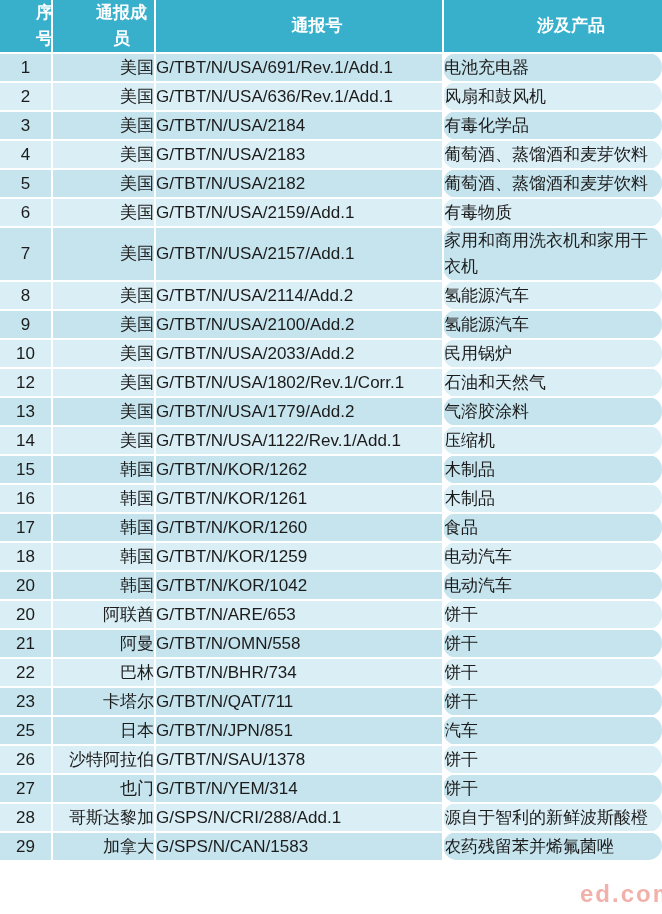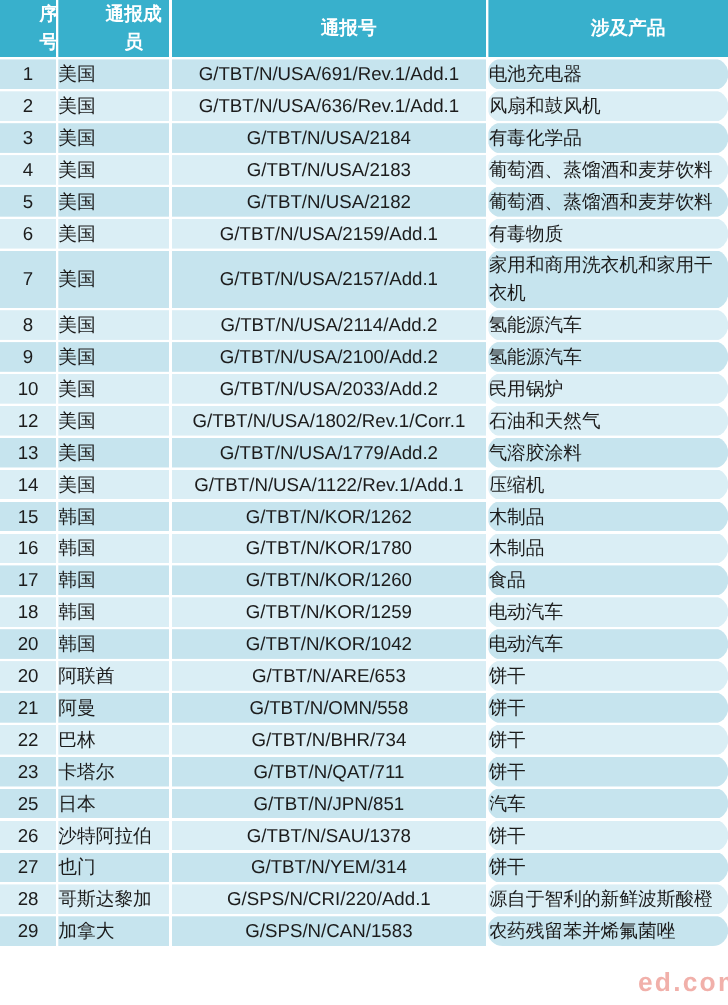--- a/index.html
+++ b/index.html
@@ -35,22 +35,22 @@
     background: #38b0cc;
     color: #ffffff;
     font-weight: bold;
     text-align: center;
     padding-left: 36px;
   }
   table.notif td { height: 27px; }
   tr.odd  td { background: #c6e4ee; }
   tr.even td { background: #daeef5; }
   td.c-index  { text-align: center; }
-  td.c-member { text-align: left; }
-  td.c-notification { text-align: center; padding-left: 7px; }
+  td.c-member { text-align: right; }
+  td.c-notification { text-align: left; padding-left: 7px; }
   td.c-product      { text-align: left; padding-left: 7px; border-radius: 14px; }
   #watermark {
     position: absolute;
     right: -14px;
     bottom: 6px;
     font-size: 24px;
     font-weight: bold;
     letter-spacing: 2px;
     color: rgba(232, 128, 118, 0.62);
     pointer-events: none;
@@ -157,21 +157,21 @@
         </tr>
         <tr class="odd">
           <td class="c-index">15</td>
           <td class="c-member">韩国</td>
           <td class="c-notification">G/TBT/N/KOR/1262</td>
           <td class="c-product">木制品</td>
         </tr>
         <tr class="even">
           <td class="c-index">16</td>
           <td class="c-member">韩国</td>
-          <td class="c-notification">G/TBT/N/KOR/1780</td>
+          <td class="c-notification">G/TBT/N/KOR/1261</td>
           <td class="c-product">木制品</td>
         </tr>
         <tr class="odd">
           <td class="c-index">17</td>
           <td class="c-member">韩国</td>
           <td class="c-notification">G/TBT/N/KOR/1260</td>
           <td class="c-product">食品</td>
         </tr>
         <tr class="even">
           <td class="c-index">18</td>
@@ -223,21 +223,21 @@
         </tr>
         <tr class="odd">
           <td class="c-index">27</td>
           <td class="c-member">也门</td>
           <td class="c-notification">G/TBT/N/YEM/314</td>
           <td class="c-product">饼干</td>
         </tr>
         <tr class="even">
           <td class="c-index">28</td>
           <td class="c-member">哥斯达黎加</td>
-          <td class="c-notification">G/SPS/N/CRI/220/Add.1</td>
+          <td class="c-notification">G/SPS/N/CRI/288/Add.1</td>
           <td class="c-product">源自于智利的新鲜波斯酸橙</td>
         </tr>
         <tr class="odd">
           <td class="c-index">29</td>
           <td class="c-member">加拿大</td>
           <td class="c-notification">G/SPS/N/CAN/1583</td>
           <td class="c-product">农药残留苯并烯氟菌唑</td>
         </tr>
       </tbody>
   </table>

